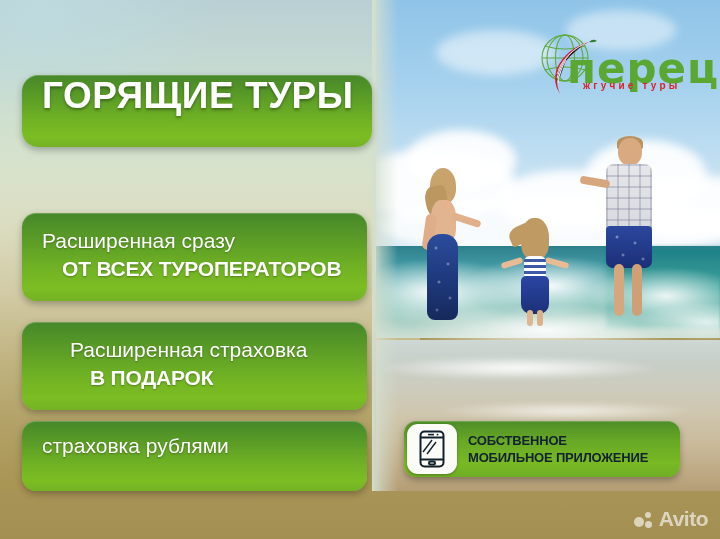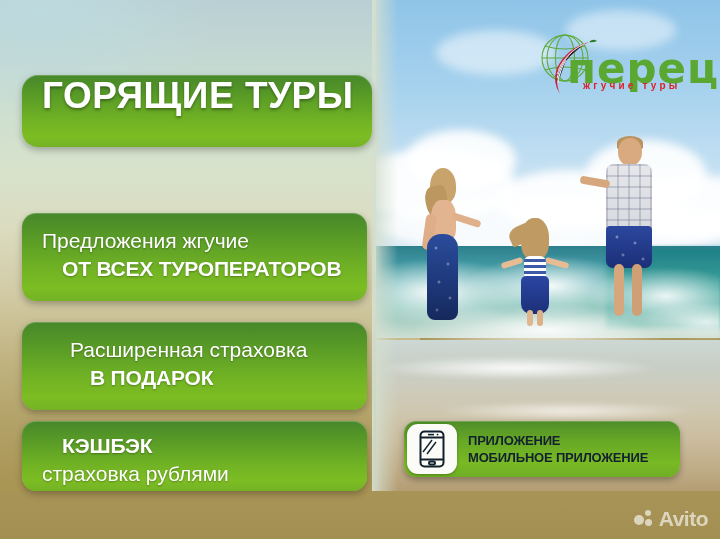--- a/index.html
+++ b/index.html
@@ -268,21 +268,21 @@
     font-size: 10px;
     font-weight: bold;
     color: #d8232a;
     letter-spacing: 3.2px;
   }
 
   
   .avito {
     position: absolute;
     right: 12px; bottom: 8px;
-    display: flex; align-items: center; gap: 5px;
+    display: flex; align-items: flex-end; gap: 5px;
     opacity: .62;
   }
   .avito-dots { position: relative; width: 20px; height: 20px; }
   .avito-dots i { position: absolute; display: block; border-radius: 50%; background: #fff; }
   .ad1 { left: 0;  top: 6px;  width: 10px; height: 10px; }
   .ad2 { left: 11px; top: 1px; width: 6px; height: 6px; }
   .ad3 { left: 11px; top: 10px; width: 7px; height: 7px; }
   .avito-text { color: #fff; font-size: 21px; font-weight: bold; letter-spacing: -.5px; }
 </style>
 </head>
@@ -340,49 +340,48 @@
   </div>
   <div class="blend-edge"></div>
 
   <div class="bottom-strip"></div>
 
   <div class="panel panel-title">
     <div class="t">ГОРЯЩИЕ ТУРЫ</div>
   </div>
 
   <div class="panel panel-feature pf1">
-    <div class="line-reg">Предложения жгучие</div>
+    <div class="line-reg">Расширенная сразу</div>
     <div class="line-bold">ОТ ВСЕХ ТУРОПЕРАТОРОВ</div>
   </div>
 
   <div class="panel panel-feature pf2">
     <div class="line-reg">Расширенная страховка</div>
     <div class="line-bold">В ПОДАРОК</div>
   </div>
 
   <div class="panel panel-feature pf3">
-    <div class="line-bold">КЭШБЭК</div>
     <div class="line-reg">страховка рублями</div>
   </div>
 
   <div class="app-badge">
     <div class="app-icon-box">
       <svg width="26" height="38" viewBox="0 0 26 38" fill="none" stroke="#12202b" stroke-width="2">
         <rect x="1.5" y="1.5" width="23" height="35" rx="4"></rect>
         <line x1="1.5" y1="7.5" x2="24.5" y2="7.5"></line>
         <line x1="1.5" y1="29.5" x2="24.5" y2="29.5"></line>
         <line x1="9" y1="4.6" x2="15" y2="4.6" stroke-width="1.6"></line>
         <circle cx="18.5" cy="4.6" r="0.9" fill="#12202b" stroke="none"></circle>
         <rect x="10" y="31.6" width="6" height="3" rx="1.4"></rect>
         <line x1="4" y1="22" x2="13" y2="10" stroke-width="1.4"></line>
         <line x1="8" y1="24" x2="17" y2="12" stroke-width="1.4"></line>
       </svg>
     </div>
     <div class="app-text">
-      <div>ПРИЛОЖЕНИЕ</div>
+      <div>СОБСТВЕННОЕ</div>
       <div>МОБИЛЬНОЕ ПРИЛОЖЕНИЕ</div>
     </div>
   </div>
 
   <div class="logo">
     <svg width="200" height="72" viewBox="0 0 200 72" style="position:absolute;left:0;top:0;">
       <g stroke="#5aa832" stroke-width="1.1" fill="none" opacity=".95">
         <circle cx="38" cy="28" r="23"></circle>
         <ellipse cx="38" cy="28" rx="9.5" ry="23"></ellipse>
         <ellipse cx="38" cy="28" rx="18" ry="23"></ellipse>

